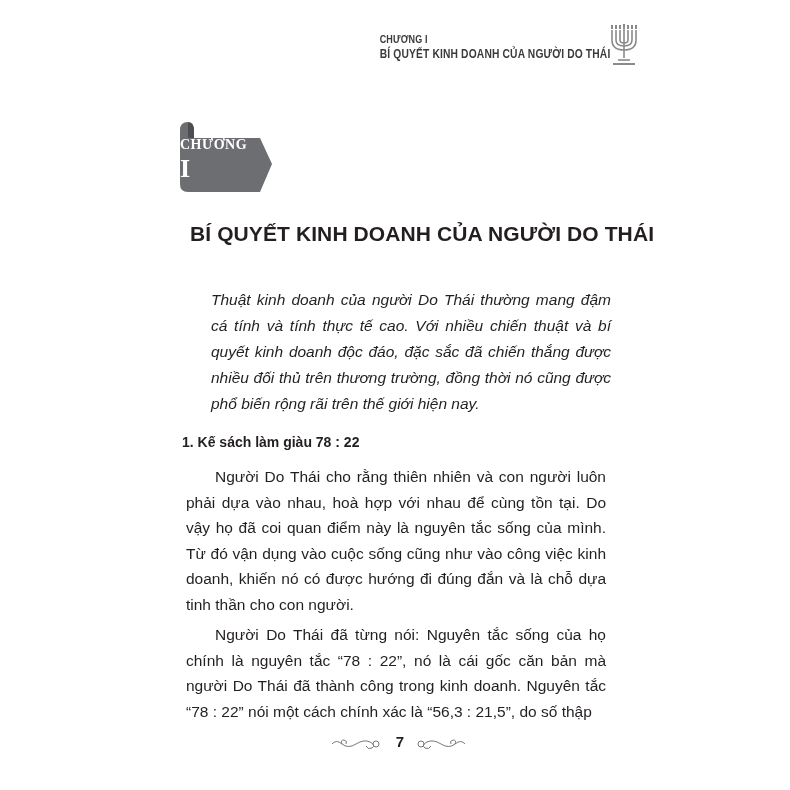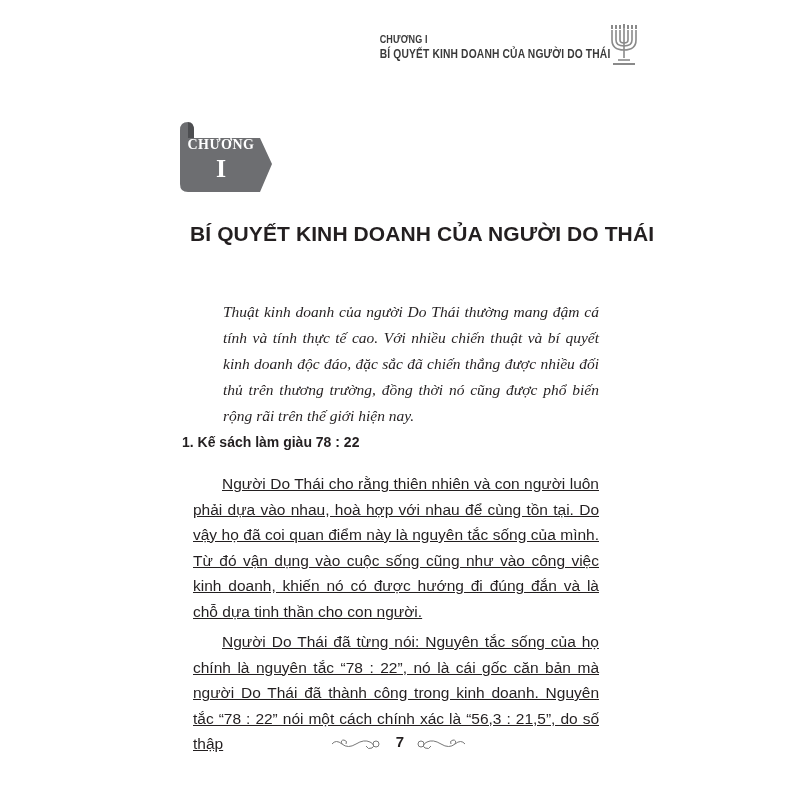--- a/index.html
+++ b/index.html
@@ -9,38 +9,38 @@
     }
     .running-head {
       position: absolute; right: 180px; top: 32px; 
       font-family: "Liberation Sans", sans-serif; font-weight: bold; color: #3a3a3a;
     }
     .rh-chapter { font-size: 11px; letter-spacing: 0.2px; line-height: 14px; transform: scaleX(0.82); transform-origin: right; }
     .rh-title { font-size: 12.5px; letter-spacing: 0.2px; line-height: 16px; transform: scaleX(0.82); transform-origin: right; white-space: nowrap; }
     .menorah { position: absolute; left: 607px; top: 24px; width: 34px; height: 44px; }
 
     .chapter-badge { position: absolute; left: 180px; top: 122px; width: 92px; height: 70px; }
-    .badge-text { position: absolute; left: 180px; top: 137px; width: 82px; text-align: center; color: #fff;
+    .badge-text { position: absolute; left: 180px; top: 137px; width: 82px; text-align: left; color: #fff;
       font-family: "Liberation Serif", serif; font-weight: bold; }
     .badge-label { font-size: 14px; letter-spacing: 0.5px; line-height: 16px; }
     .badge-num { font-size: 26px; line-height: 28px; margin-top: 2px; }
 
     .chapter-title { position: absolute; left: 190px; top: 222px; width: 460px;
       font-size: 21px; font-weight: bold; letter-spacing: 0.1px; color: #231f20; white-space: nowrap; }
 
     .intro { position: absolute; left: 211px; top: 287px; width: 400px;
       font-style: italic; font-size: 15.5px; line-height: 26px; text-align: justify; color: #231f20; }
-    .intro p { margin: 12px; font-family: Liberation Serif, serif; }
+    .intro p { margin: 0; }
 
     .section-heading { position: absolute; left: 182px; top: 434px;
       font-size: 14px; font-weight: bold; color: #231f20; }
 
     .body-text { position: absolute; left: 182px; width: 428px; font-size: 15.5px; line-height: 25.5px;
       text-align: justify; color: #231f20; }
-    .body-text p { margin: 11px; text-indent: 29px; text-decoration: underline; }
+    .body-text p { margin: 4px; text-indent: 29px; }
     .p1 { top: 460px; }
     .p2 { top: 618px; }
 
     .folio { position: absolute; left: 320px; top: 730px; width: 160px; height: 26px; }
     .folio-num { position: absolute; left: 0; top: 3px; width: 160px; text-align: center;
       font-weight: bold; font-size: 15px; color: #231f20; }
     .orn-left { position: absolute; left: 10px; top: 6px; }
     .orn-right { position: absolute; left: 95px; top: 6px; }
   </style>
 </head>

